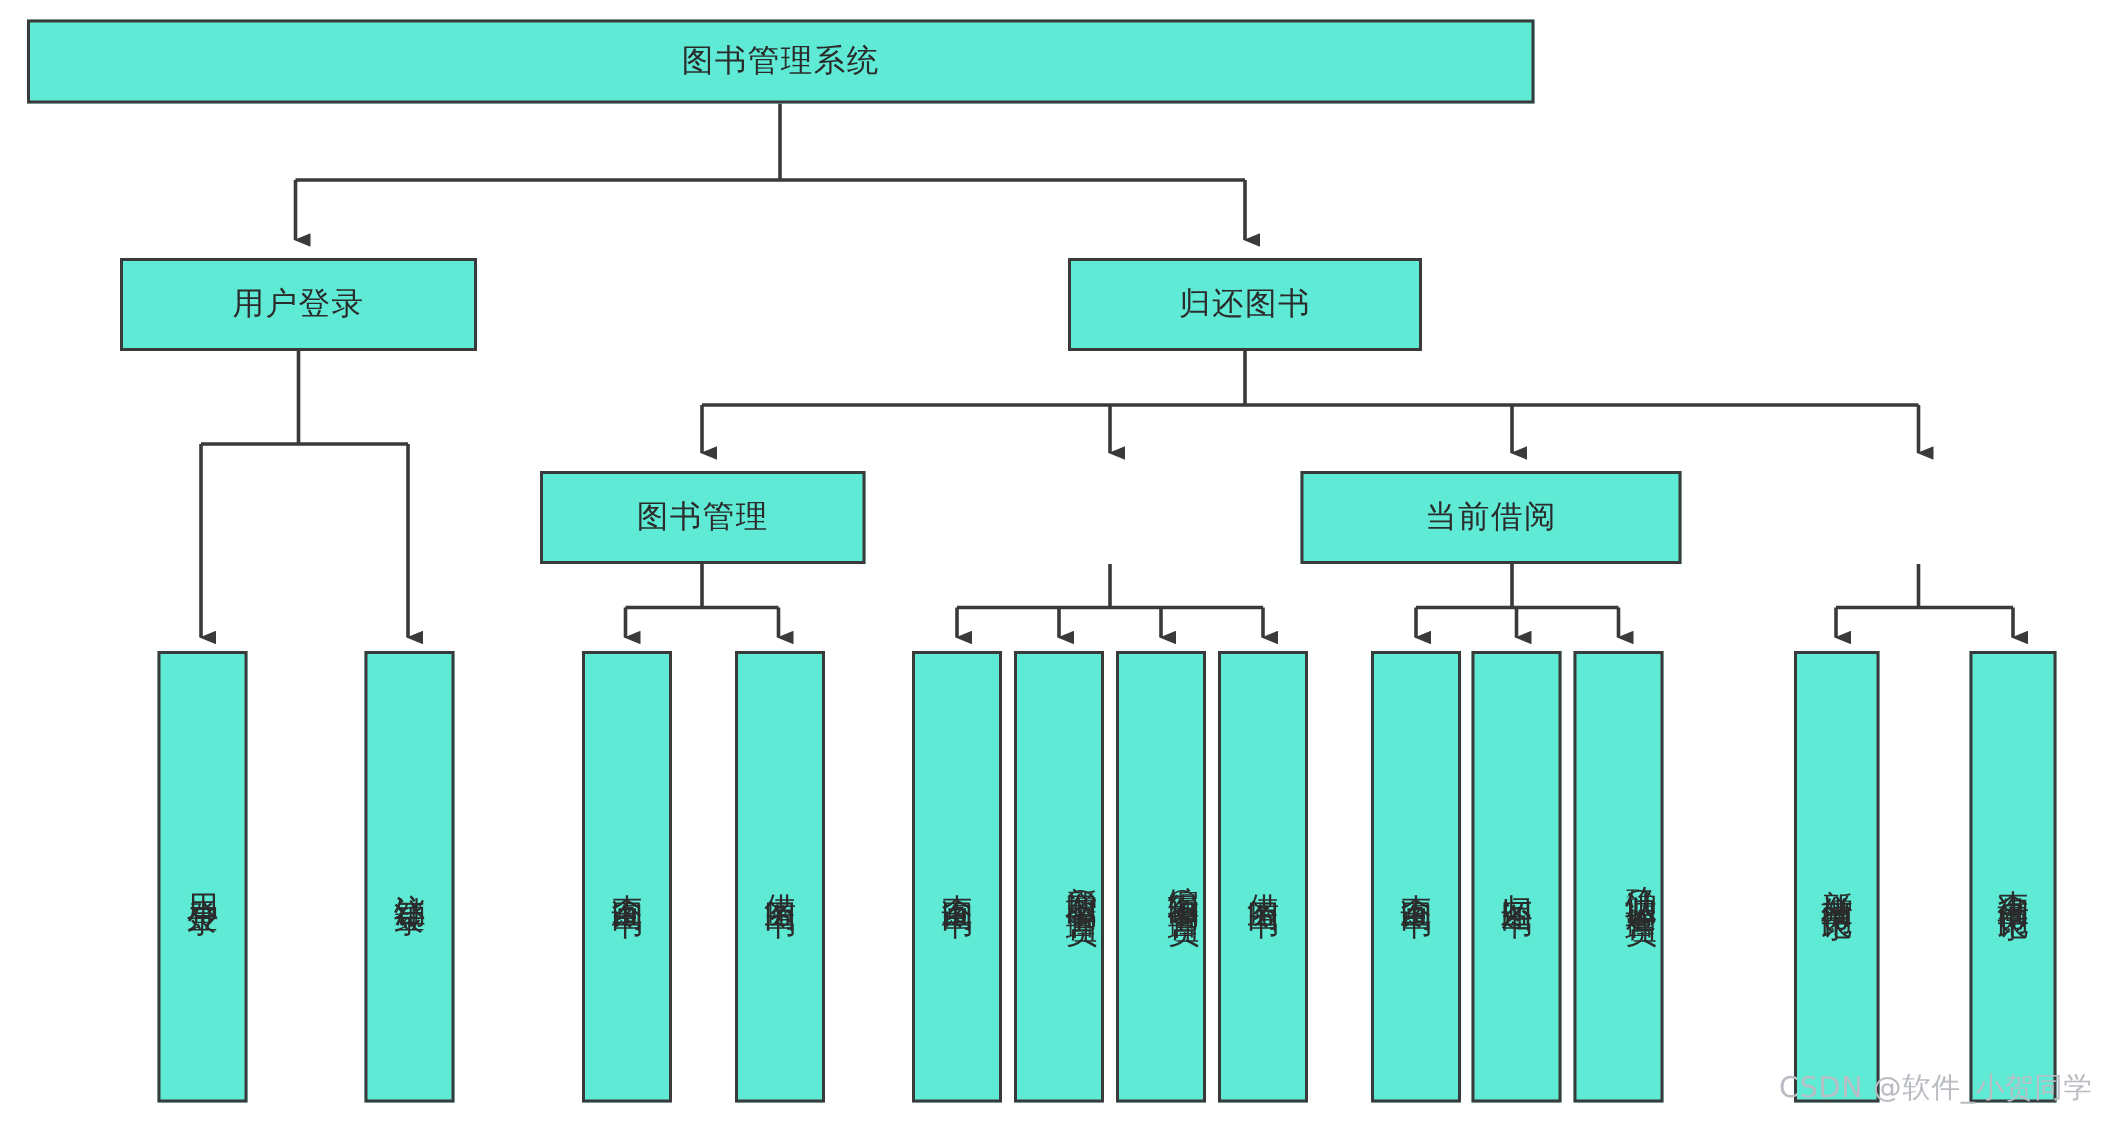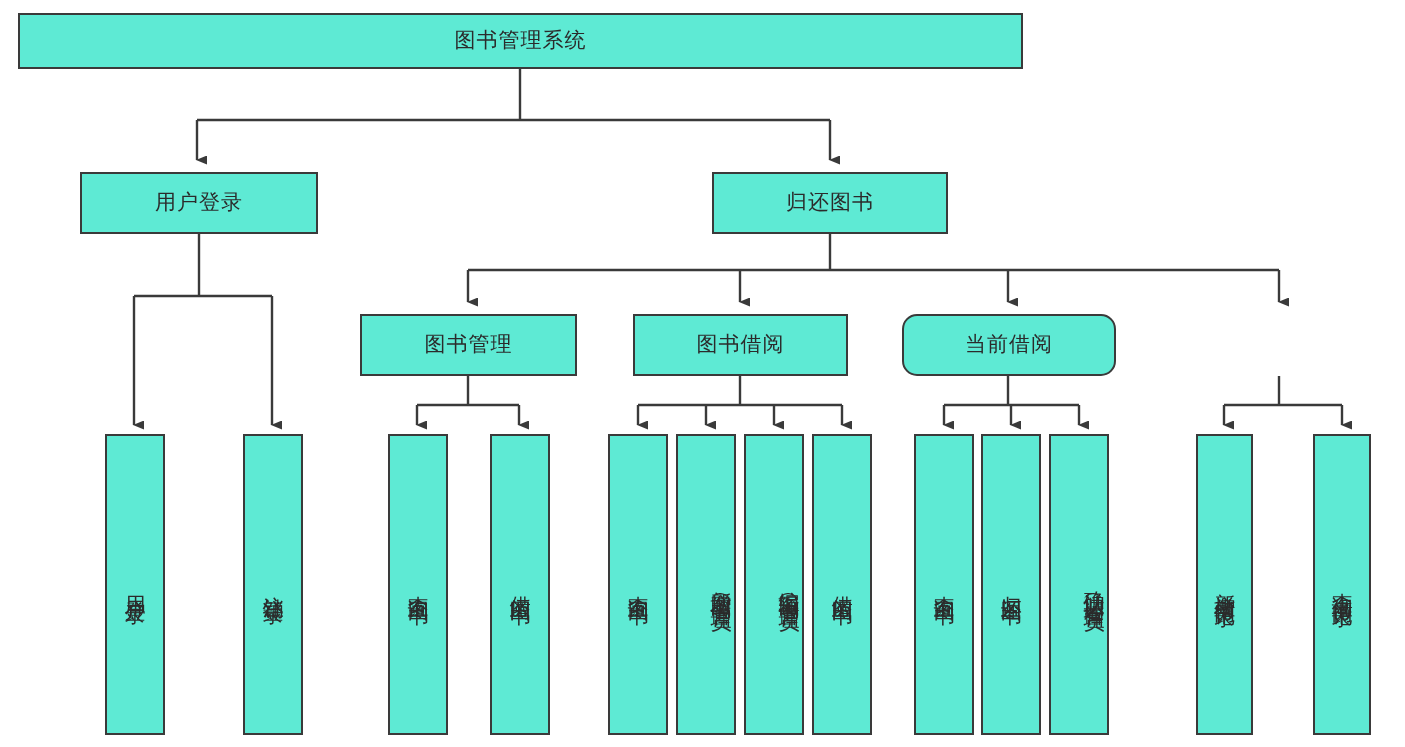--- a/index.html
+++ b/index.html
@@ -124,35 +124,35 @@
 
     </g>
   </svg>
 
   <div class="node node-h" style="left:18px; top:13px; width:1005px; height:56px;">图书管理系统</div>
 
   <div class="node node-h" style="left:80px; top:172px; width:238px; height:62px;">用户登录</div>
   <div class="node node-h" style="left:712px; top:172px; width:236px; height:62px;">归还图书</div>
 
   <div class="node node-h" style="left:360px; top:314px; width:217px; height:62px;">图书管理</div>
-  <div class="node node-h" style="left:633px; top:314px; width:215px; height:62px;">图书借阅</div>
-  <div class="node node-h" style="left:902px; top:314px; width:214px; height:62px;border-radius:15px;">当前借阅</div>
+  <div class="node node-h" style="left:867px; top:314px; width:254px; height:62px;">当前借阅</div>
 
   <div class="node node-v vcenter" style="left:105px; top:434px; width:60px; height:301px;">用户登录</div>
   <div class="node node-v vcenter" style="left:243px; top:434px; width:60px; height:301px;">注销登录</div>
 
   <div class="node node-v vcenter" style="left:388px; top:434px; width:60px; height:301px;">查询图书</div>
   <div class="node node-v vcenter" style="left:490px; top:434px; width:60px; height:301px;">借阅图书</div>
 
   <div class="node node-v vcenter" style="left:608px; top:434px; width:60px; height:301px;">查询图书</div>
   <div class="node node-v" style="left:676px; top:434px; width:60px; height:301px;">新增图书（管理员）</div>
   <div class="node node-v" style="left:744px; top:434px; width:60px; height:301px;">编辑图书（管理员）</div>
   <div class="node node-v vcenter" style="left:812px; top:434px; width:60px; height:301px;">借阅图书</div>
 
   <div class="node node-v vcenter" style="left:914px; top:434px; width:60px; height:301px;">查询图书</div>
   <div class="node node-v vcenter" style="left:981px; top:434px; width:60px; height:301px;">归还图书</div>
   <div class="node node-v" style="left:1049px; top:434px; width:60px; height:301px;">确认归还（管理员）</div>
 
   <div class="node node-v vcenter" style="left:1196px; top:434px; width:57px; height:301px;">新增借阅记录</div>
   <div class="node node-v vcenter" style="left:1313px; top:434px; width:58px; height:301px;">查询借阅记录</div>
 
+  <div class="watermark">CSDN @软件_小贺同学</div>
 
 </div>
 
 </body></html>

